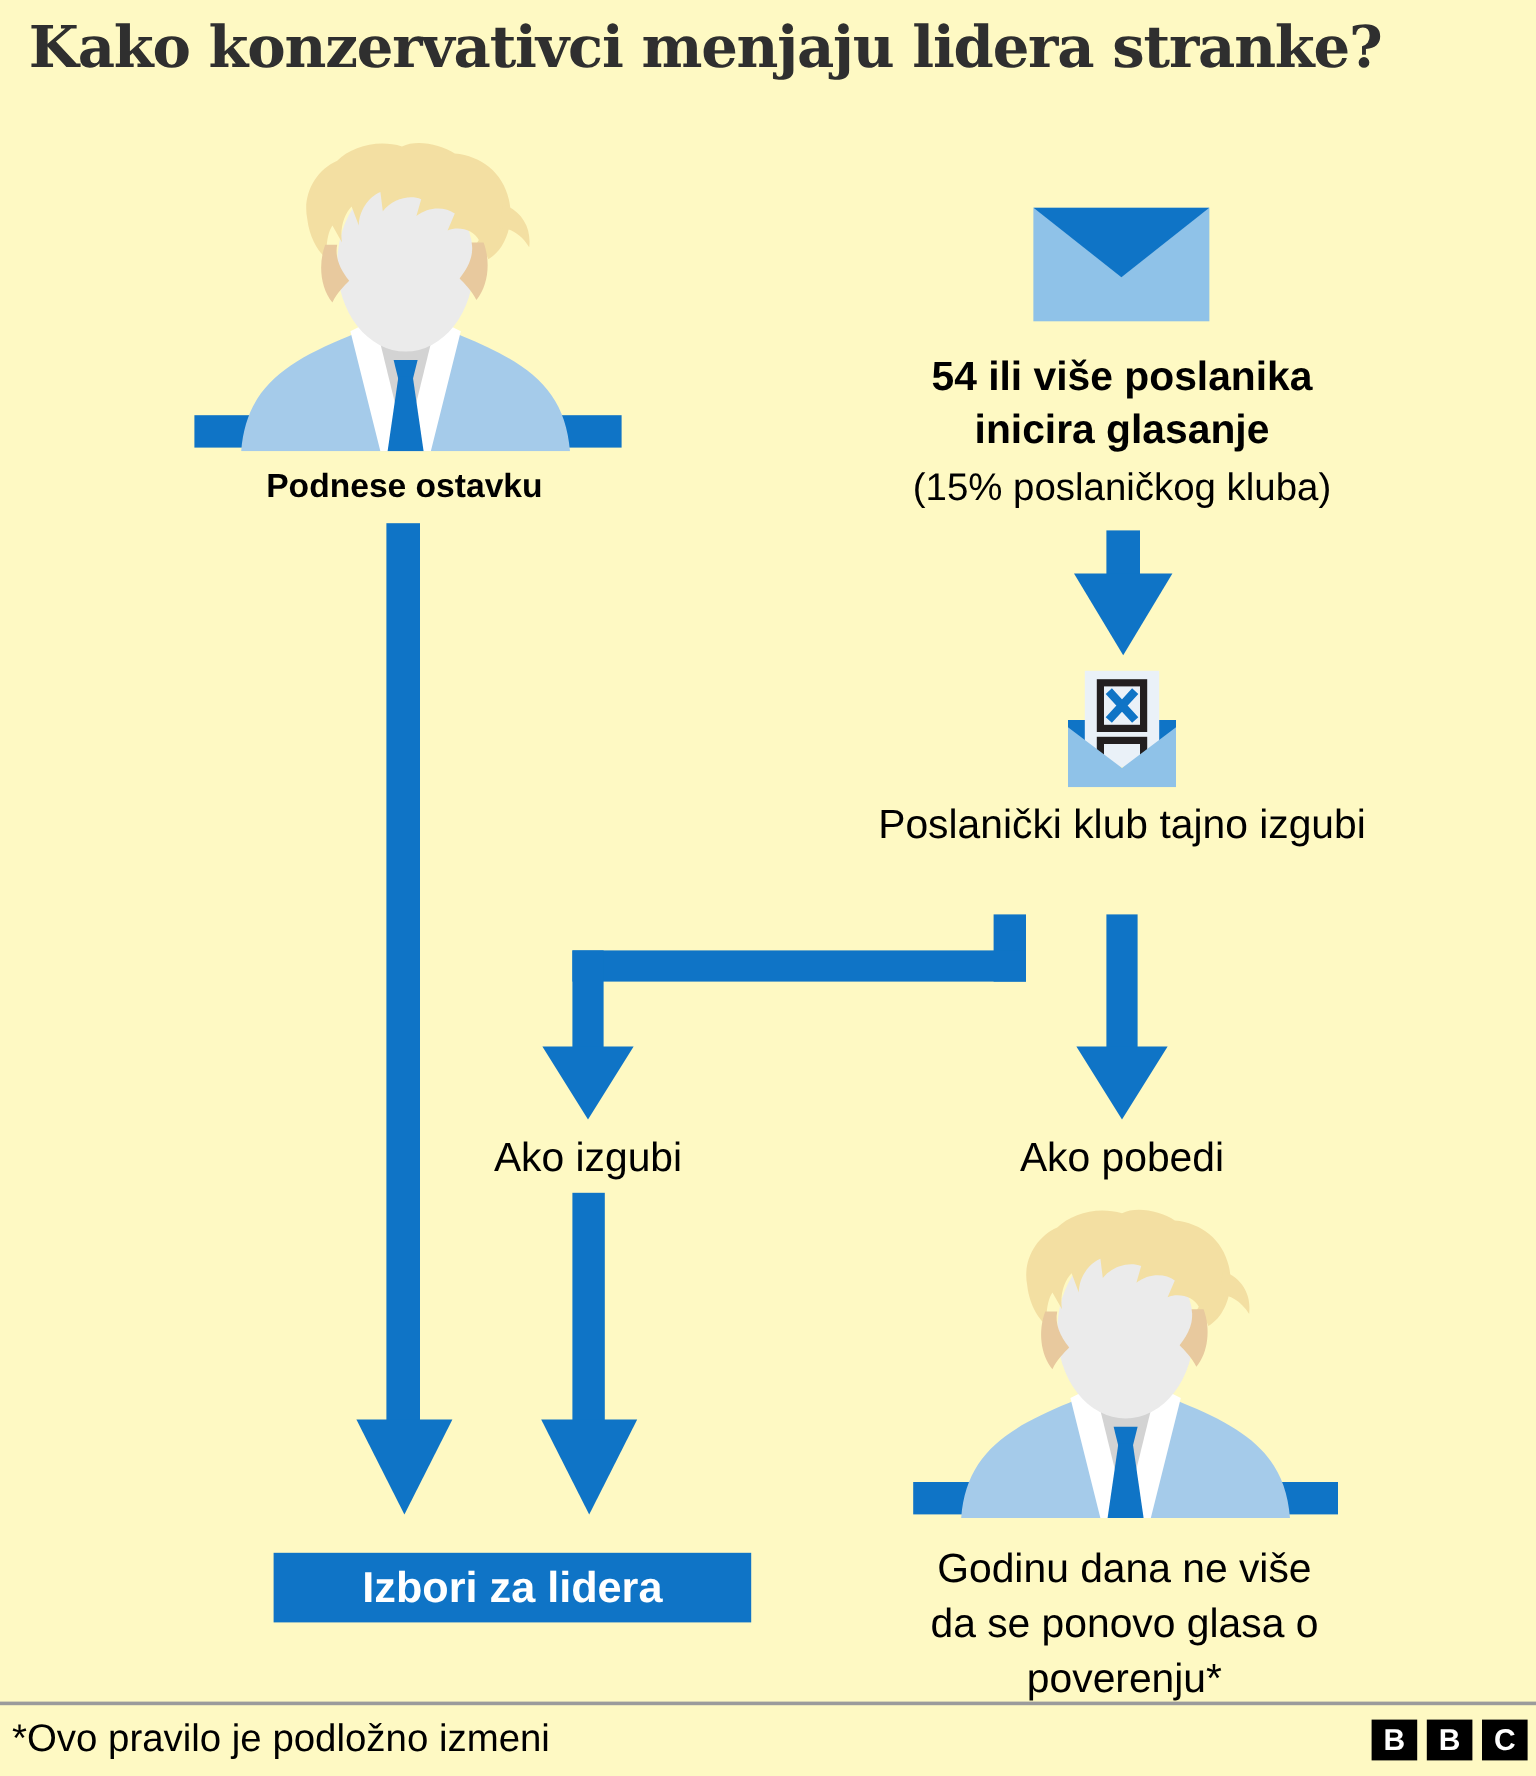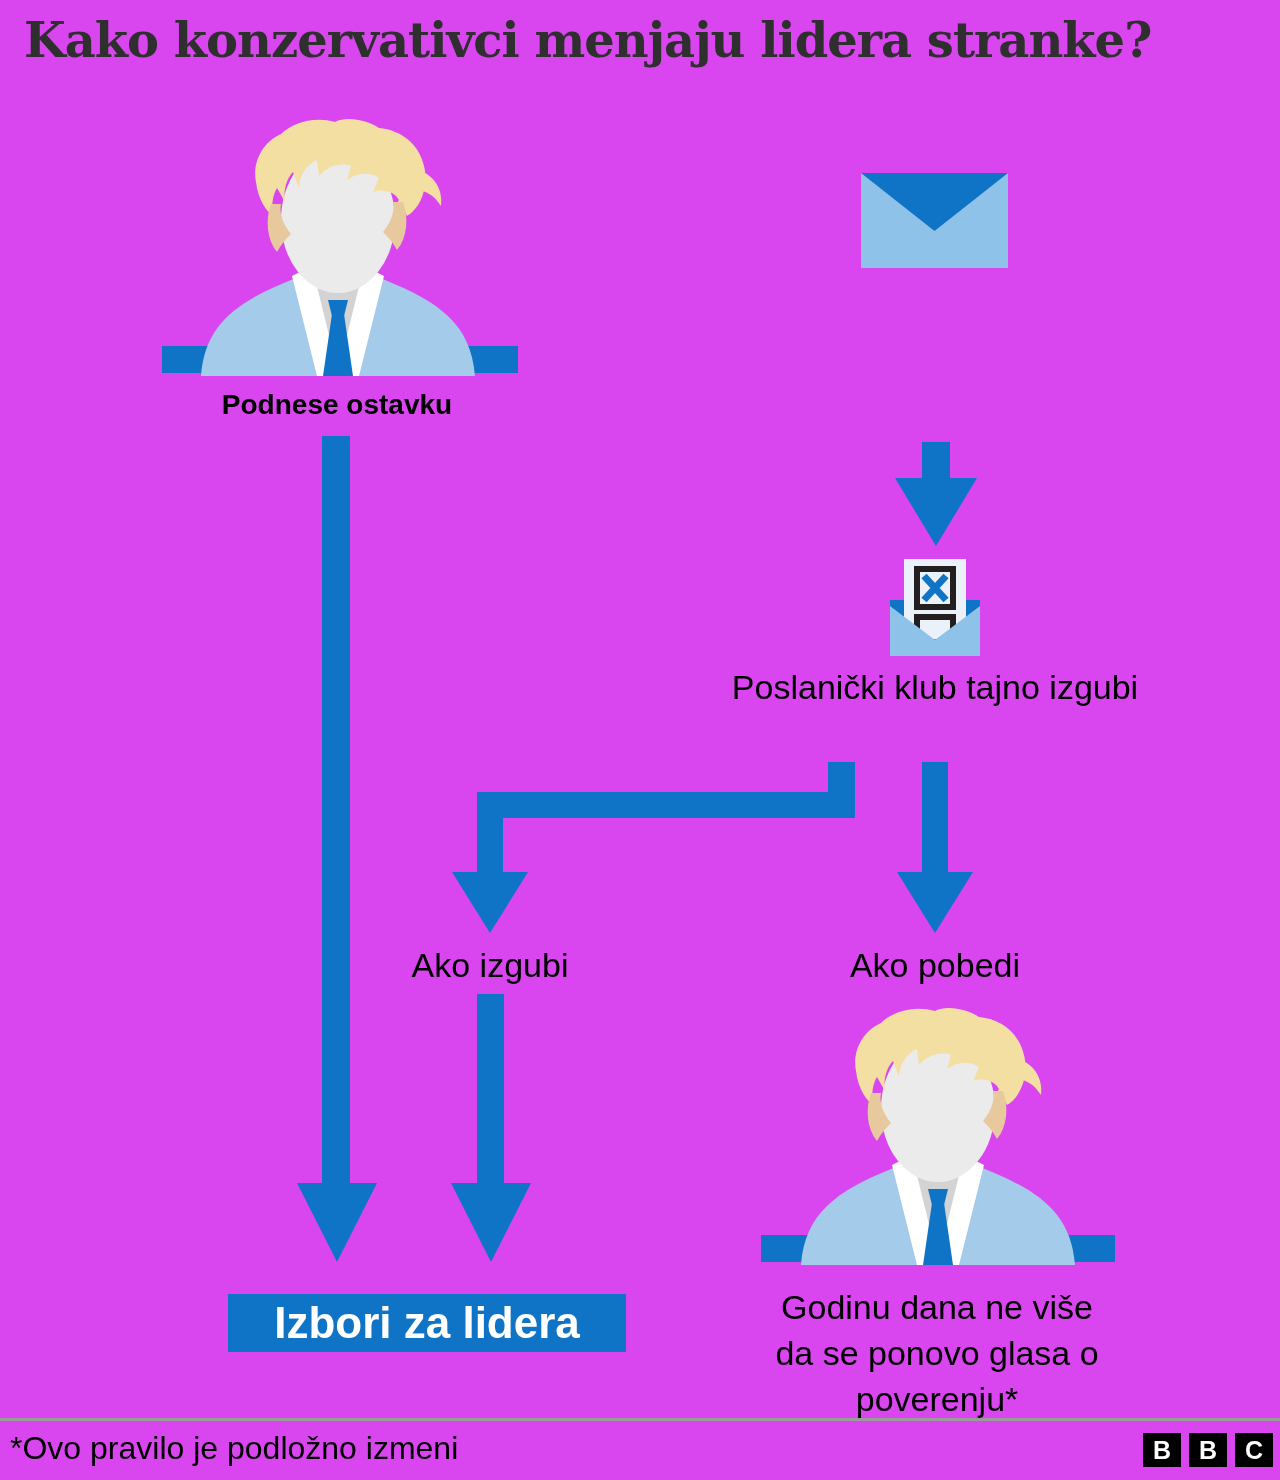--- a/index.html
+++ b/index.html
@@ -1,17 +1,17 @@
 <!DOCTYPE html>
 <html><head>
 <meta charset="utf-8">
 <style>
   html,body{margin:0;padding:0;background:#ffffff;}
   #canvas{
-    position:relative;width:1280px;height:1480px;background:#d946ef;
+    position:relative;width:1280px;height:1480px;background:#fef9c3;
     font-family:"Liberation Sans",sans-serif;color:#000;overflow:hidden;
   }
   .abs{position:absolute;}
   
   #title{
     left:24px;top:10px;width:1230px;
     font-family:"DejaVu Serif","Liberation Serif",serif;
     font-weight:700;font-size:48px;line-height:60px;color:#2f2f2f;letter-spacing:-1px;
   }
   
@@ -19,21 +19,21 @@
   .shaft{position:absolute;background:#0f74c6;}
   .ahead{position:absolute;width:0;height:0;}
   
   .c-text{position:absolute;text-align:center;}
   .bold33{font-weight:700;font-size:28px;line-height:42px;}
   .bold34{font-weight:700;font-size:34px;line-height:44px;}
   .reg32{font-weight:400;font-size:32px;line-height:44px;}
   .reg34{font-weight:400;font-size:34px;line-height:46px;}
   #election-box{
     left:228px;top:1294px;width:398px;height:58px;background:#0f74c6;
-    color:#ffffff;font-weight:700;font-size:44px;line-height:58px;text-align:center;
+    color:#ffffff;font-weight:700;font-size:36px;line-height:58px;text-align:center;
   }
   #divider{left:0;top:1418px;width:1280px;height:3px;background:#9b9b9b;}
   #footnote{left:10px;top:1428px;font-size:32px;line-height:40px;font-weight:400;color:#000;}
   .bbc-block{
     position:absolute;top:1433px;width:38px;height:34px;background:#000;
     color:#fff;font-weight:700;font-size:25px;line-height:34px;text-align:center;
     font-family:"Liberation Sans",sans-serif;
   }
 </style>
 </head>
@@ -91,20 +91,25 @@
       <use href="#person"></use>
     </svg>
   <div class="c-text bold33" style="left:157px;top:384px;width:360px;">Podnese ostavku</div>
 
   <div class="shaft" style="left:322px;top:436px;width:28px;height:750px;"></div>
   <div class="ahead" style="left:297px;top:1183px;border-left:40px solid transparent;border-right:40px solid transparent;border-top:79px solid #0f74c6;"></div>
 
   <svg class="abs" style="left:861px;top:173px;" width="147" height="95">
       <use href="#envelope"></use>
     </svg>
+  <div class="c-text" style="left:685px;top:292px;width:500px;">
+    <div class="bold34">54 ili više poslanika</div>
+    <div class="bold34">inicira glasanje</div>
+    <div class="reg32" style="margin-top:4px;">(15% poslaničkog kluba)</div>
+  </div>
 
   <div class="shaft" style="left:922px;top:442px;width:28px;height:40px;"></div>
   <div class="ahead" style="left:895px;top:478px;border-left:41px solid transparent;border-right:41px solid transparent;border-top:68px solid #0f74c6;"></div>
 
   <svg class="abs" style="left:890px;top:556px;" width="90" height="100">
       <use href="#ballot"></use>
     </svg>
 
   <div class="c-text" style="left:660px;top:664px;width:550px;">
     <div class="reg34">Poslanički klub tajno izgubi</div>

